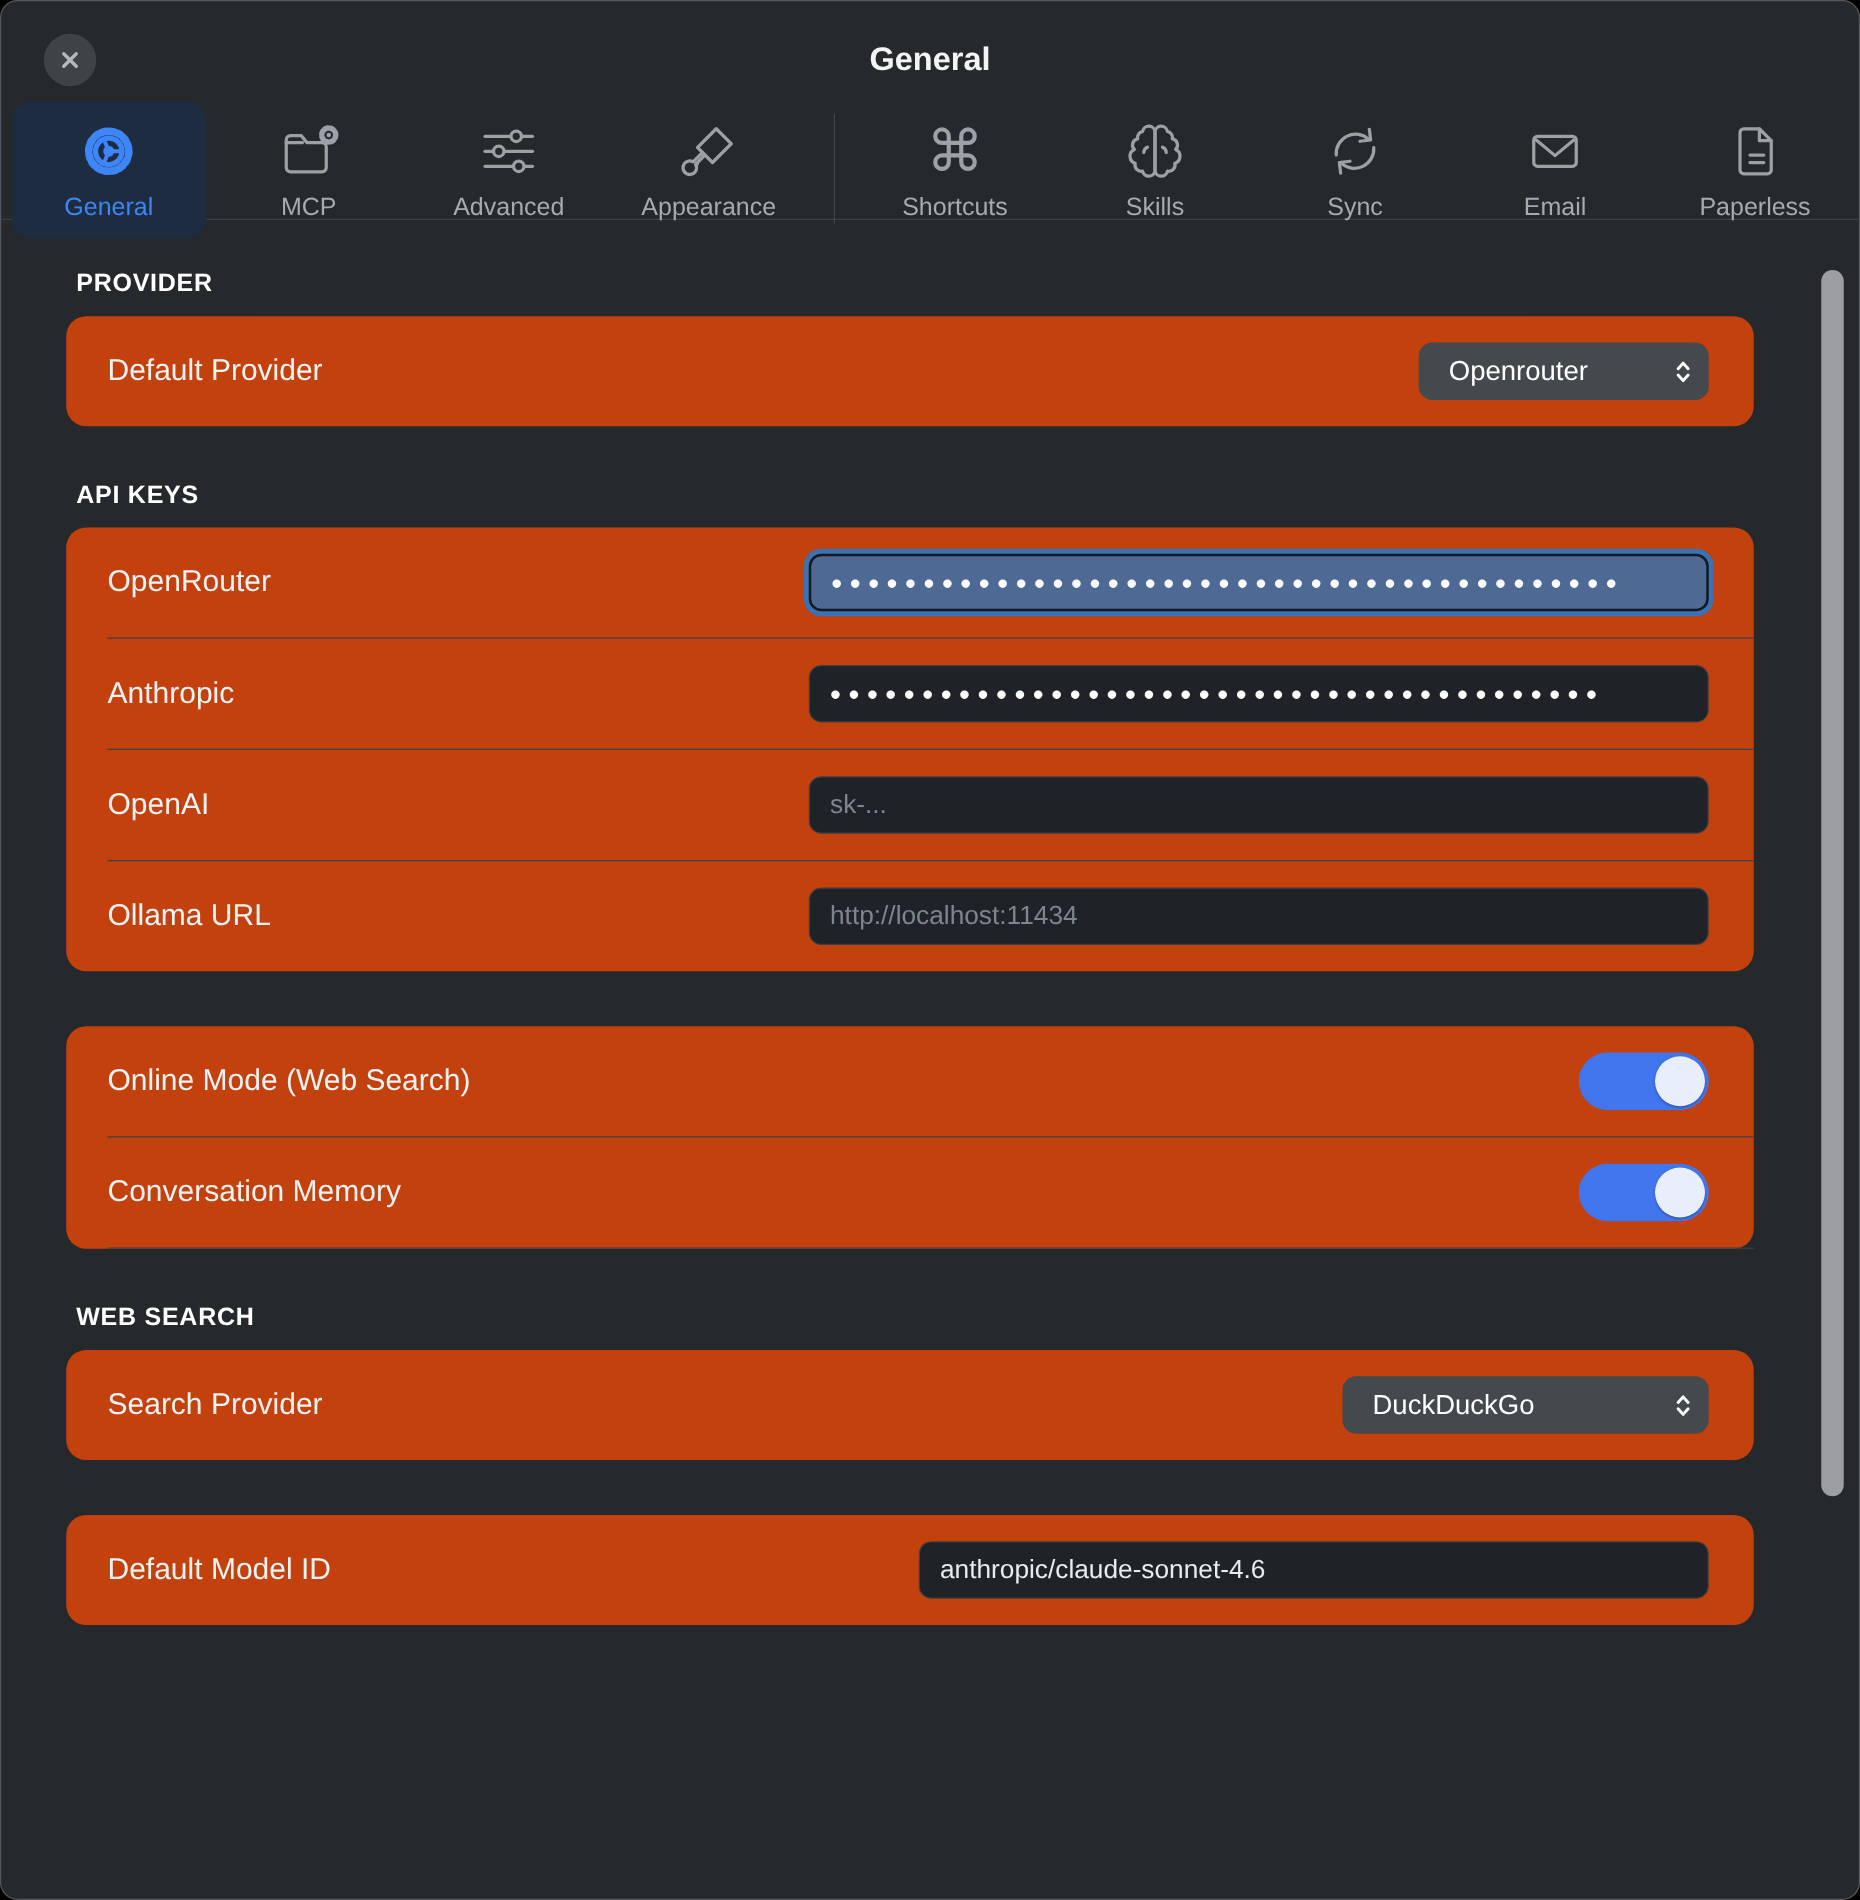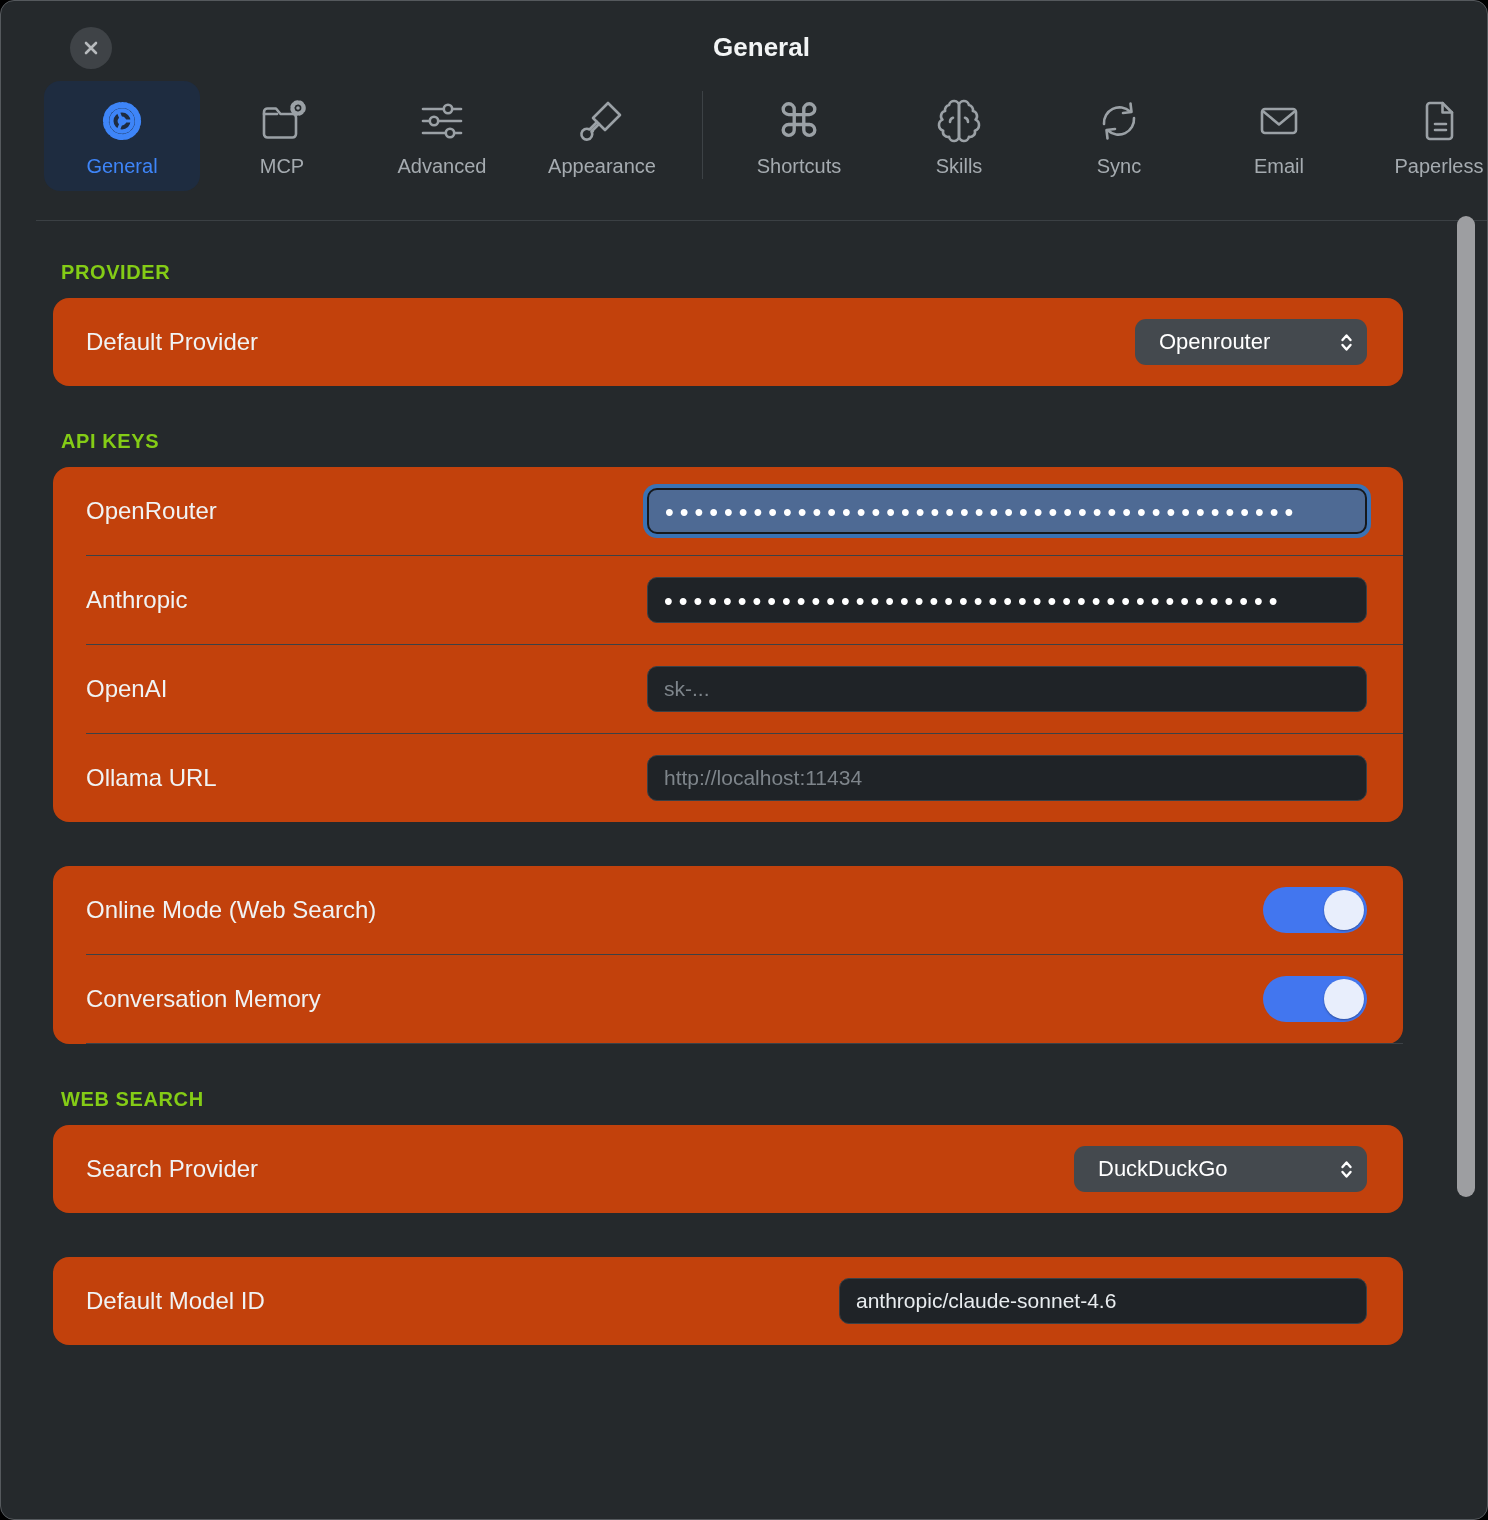--- a/index.html
+++ b/index.html
@@ -3,42 +3,42 @@
 <meta charset="utf-8">
 <style>
   * { margin:0; padding:0; box-sizing:border-box; }
   html,body { width:1488px; height:1520px; background:#000; overflow:hidden;
               font-family:"Liberation Sans","DejaVu Sans",sans-serif; }
 
   .window { position:absolute; inset:0; background:#25292c; border:1px solid #55595d;
             border-radius:14px; overflow:hidden; }
 
   
-  .header { position:relative; height:220px; border-bottom:1px solid #3b4044;margin-left:35px; }
+  .header { position:relative; height:175px; border-bottom:1px solid #3b4044; }
   .close-btn { position:absolute; left:34px; top:26px; width:42px; height:42px;
                border-radius:50%; background:#3f4347; display:flex; align-items:center;
                justify-content:center; cursor:default; }
   .win-title { position:absolute; top:31px; left:0; right:0; text-align:center;
                font-size:26px; font-weight:700; color:#f2f4f5; }
   .toolbar { position:absolute; top:80px; left:8px; display:flex; align-items:flex-start; }
   .tab { width:156px; height:110px; border-radius:16px; display:flex; flex-direction:column;
          align-items:center; justify-content:center; gap:8px; margin-right:4px; }
   .tab .tab-icon { height:52px; display:flex; align-items:center; justify-content:center; }
   .tab .tab-label { font-size:20px; color:#a5abb0; }
   .tab.selected { background:#1e2c40; }
   .tab.selected .tab-label { color:#3e85f8; }
   .tab-icon svg { stroke:#9ba1a6; fill:none; stroke-width:2.6; stroke-linecap:round; stroke-linejoin:round; }
   .tab.selected .tab-icon svg { stroke:#3e85f8; }
   .cmd-glyph { font-family:"DejaVu Sans",sans-serif; font-size:46px; line-height:46px; color:#9ba1a6; font-weight:400; }
   .toolbar-divider { width:1px; height:88px; background:#3d4246; margin:10px 18px 0 18px; }
 
   
   .content { padding:40px 84px 0 52px; }
   .section-header { font-size:20px; font-weight:700; letter-spacing:0.6px;
-                    color:#84cc16; margin-left:8px; margin-bottom:14px; }
+                    color:#ffffff; margin-left:8px; margin-bottom:14px; }
   .section { margin-bottom:44px; }
   .card { background:#c2410c; border-radius:16px; }
   .row { height:88px; display:flex; align-items:center; padding:0 36px 0 33px; }
   .row-divider { height:1px; background:#3c4146; margin-left:33px; }
   .row-label { font-size:24px; color:#f0f3f4; }
   .row-control { margin-left:auto; display:flex; align-items:center; }
 
   
   .select-btn { height:46px; background:#44494e; border-radius:11px; display:flex;
                 align-items:center; justify-content:space-between; padding:0 14px 0 24px;
@@ -49,21 +49,21 @@
 
   
   .field { width:720px; height:46px; background:#1f2327; border:1px solid #3a4045;
            border-radius:10px; color:#e8ecef; font-size:21px; padding:0 16px;
            font-family:"Liberation Sans","DejaVu Sans",sans-serif; outline:none; }
   .field::placeholder { color:#7e858b; }
   .field.dots { font-size:25px; letter-spacing:6px; color:#fff; padding-top:3px;
                 overflow:hidden; white-space:nowrap; }
   .field.focused { background:#4e6a94; border:2px solid #16191d;
                    box-shadow:0 0 0 4px #3a72b4; }
-  .field-model { width:528px; }
+  .field-model { width:632px; }
 
   
   .toggle { width:104px; height:46px; border-radius:23px; background:#4276ef; position:relative; }
   .toggle .knob { position:absolute; top:3px; right:3px; width:40px; height:40px;
                   border-radius:50%; background:#e8eefc; box-shadow:0 1px 2px rgba(0,0,0,.35); }
 
   
   .scrollbar-thumb { position:absolute; right:12px; top:215px; width:18px; height:981px;
                      border-radius:9px; background:#9d9ea1; }
 </style>

